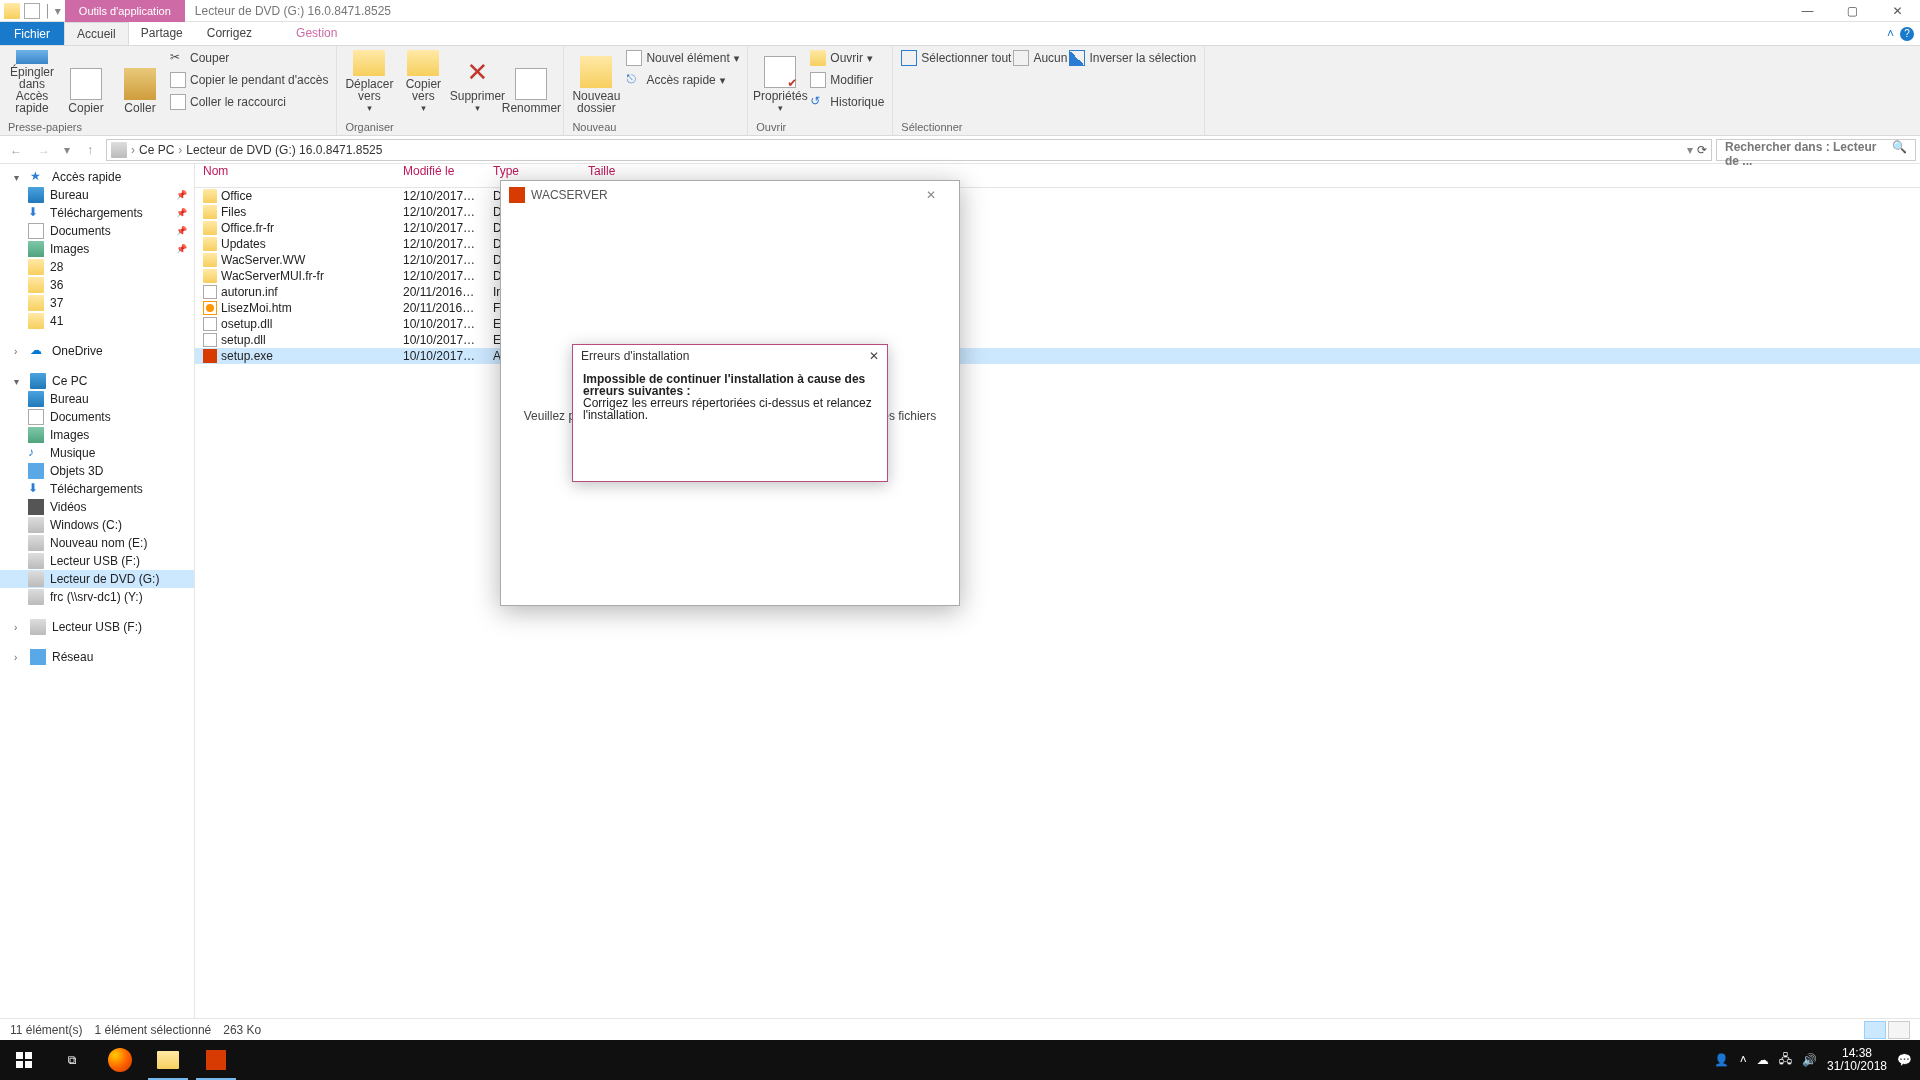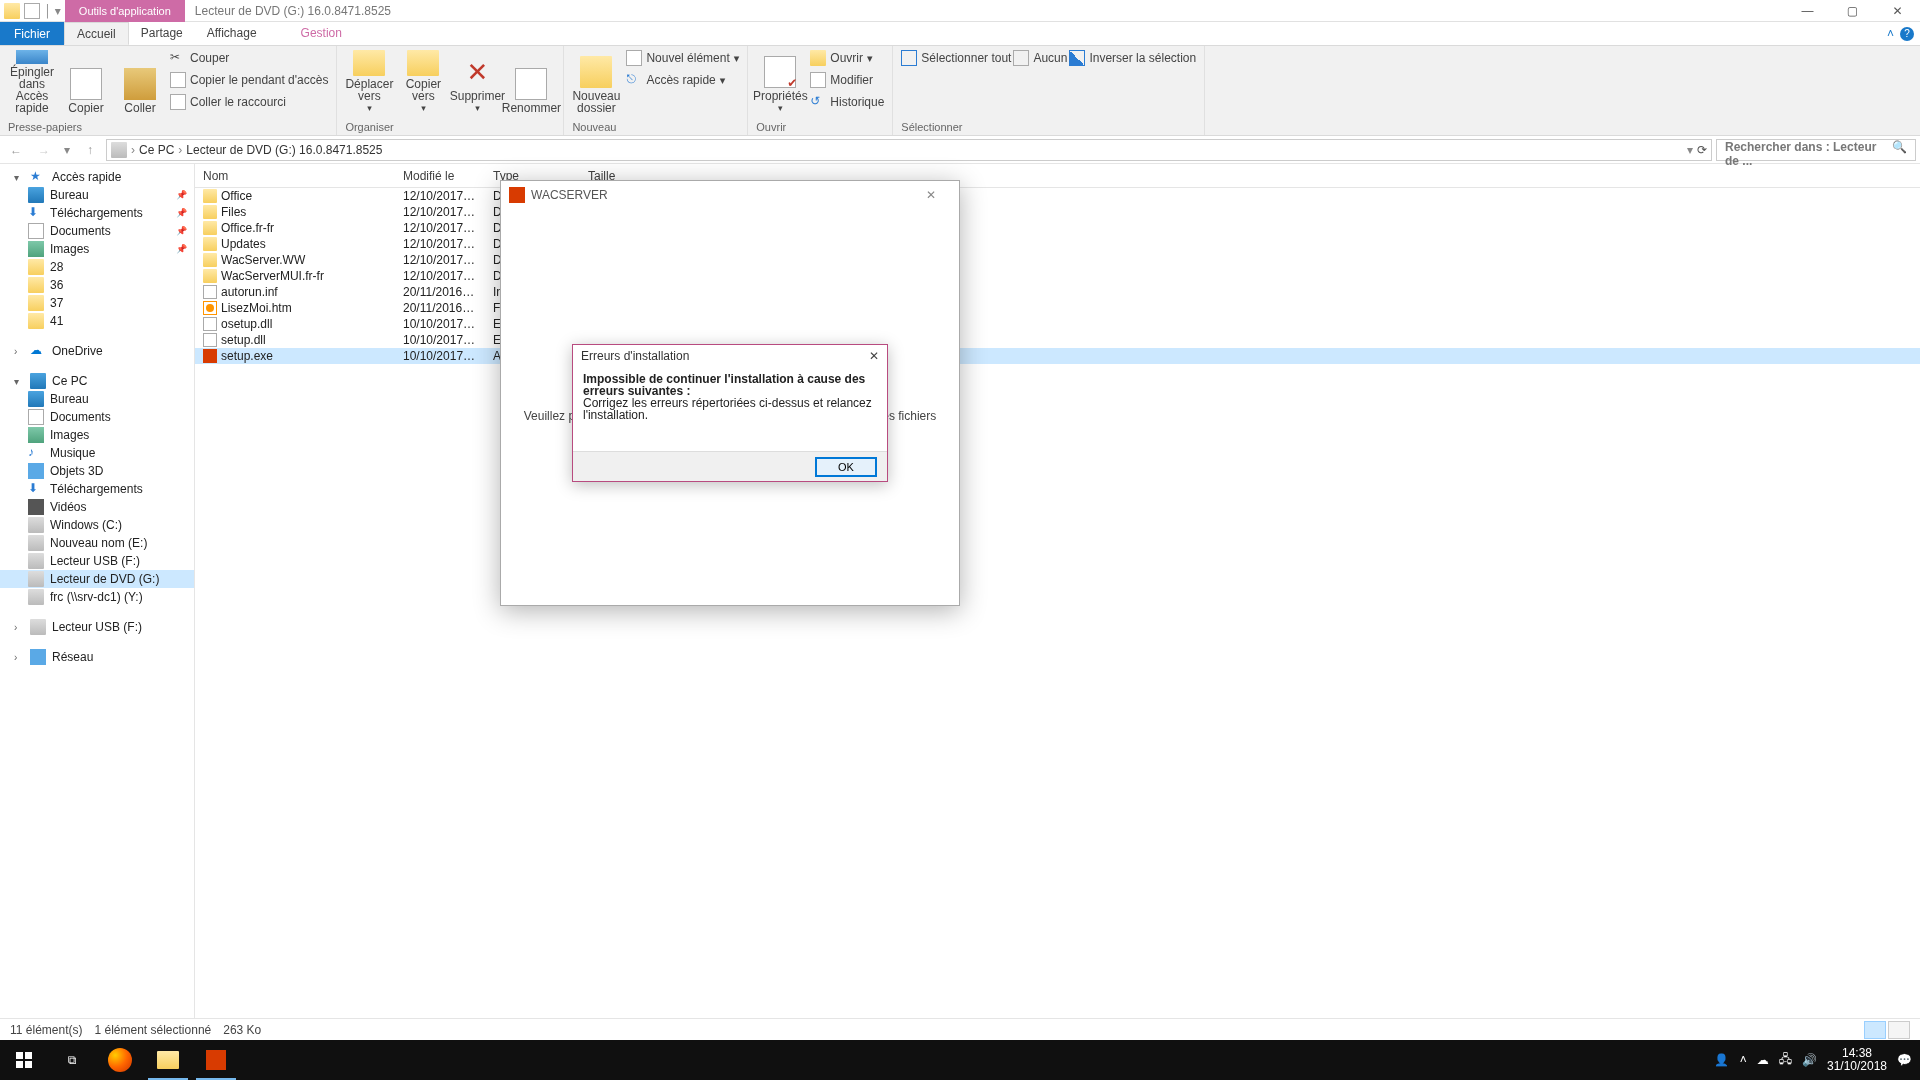--- a/index.html
+++ b/index.html
@@ -46,21 +46,21 @@
 .nav { width: 195px; border-right: 1px solid #e5e5e5; padding: 4px 0; overflow:hidden; }
 .navitem { display:flex; align-items:center; gap:6px; padding: 1px 0 1px 22px; font-size:12px; color:#222; height:18px; white-space:nowrap; }
 .navitem.l0 { padding-left: 14px; }
 .navitem.l1 { padding-left: 28px; }
 .navitem.selected { background:#cce8ff; }
 .navitem .exp { width:10px; color:#666; font-size:10px; }
 .navsec { margin-bottom: 12px; }
 .nic { width:16px; height:16px; display:inline-block; flex-shrink:0; }
 
 .filelist { flex:1; position:relative; }
-.columns { display:flex; border-bottom:1px solid #e5e5e5; height:24px; align-items:center; font-size:12px; color:#404040; }
+.columns { display:flex; border-bottom:1px solid #e5e5e5; height:24px; align-items:flex-start; font-size:12px; color:#be185d; }
 .col { padding:0 8px; }
 .col.name { width:200px; }
 .col.mod { width:90px; }
 .col.type { width:95px; }
 .col.size { width:60px; }
 .row { display:flex; height:16px; align-items:center; font-size:12px; color:#222; }
 .row.selected { background:#cce8ff; }
 .row .c { padding:0 8px; overflow:hidden; white-space:nowrap; text-overflow:ellipsis; }
 .row .c.name { width:200px; display:flex; align-items:center; gap:4px; }
 .row .c.mod { width:90px; }
@@ -122,21 +122,21 @@
     <div>—</div>
     <div>▢</div>
     <div>✕</div>
   </div>
 </div>
 
 <div class="tabsrow">
   <div class="filetab">Fichier</div>
   <div class="tab active">Accueil</div>
   <div class="tab">Partage</div>
-  <div class="tab">Affichage</div>
+  <div class="tab">Corrigez</div>
   <div style="width:20px"></div>
   <div class="tab pink">Gestion</div>
   <div class="tabspacer"></div>
   <div class="helpicons">
     <span>˄</span>
     <span style="background:#1979ca;color:#fff;border-radius:50%;width:14px;height:14px;display:inline-flex;align-items:center;justify-content:center;font-size:10px;">?</span>
   </div>
 </div>
 
 <div class="ribbon">
@@ -539,23 +539,20 @@
 
 <div class="errdlg">
   <div class="err-title">
     <span>Erreurs d'installation</span>
     <span class="err-close">✕</span>
   </div>
   <div class="err-body">
     <div>Impossible de continuer l'installation à cause des erreurs suivantes :</div>
     <div class="line">Corrigez les erreurs répertoriées ci-dessus et relancez l'installation.</div>
   </div>
-  <div class="err-footer">
-    <div class="okbtn">OK</div>
-  </div>
 </div>
 
 <div class="taskbar">
   <div class="startbtn">
     <svg width="16" height="16">
         <rect x="0" y="0" width="7" height="7" fill="#fff"></rect>
         <rect x="9" y="0" width="7" height="7" fill="#fff"></rect>
         <rect x="0" y="9" width="7" height="7" fill="#fff"></rect>
         <rect x="9" y="9" width="7" height="7" fill="#fff"></rect>
       </svg>

